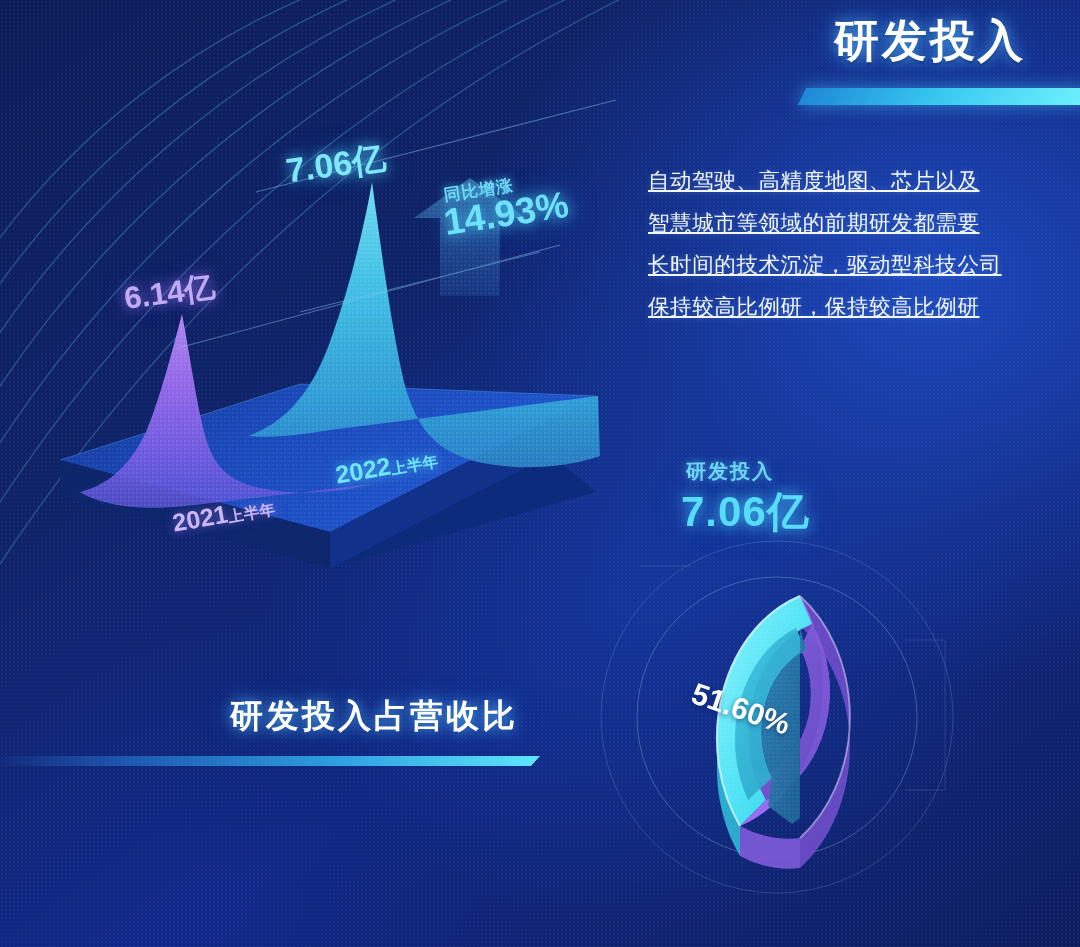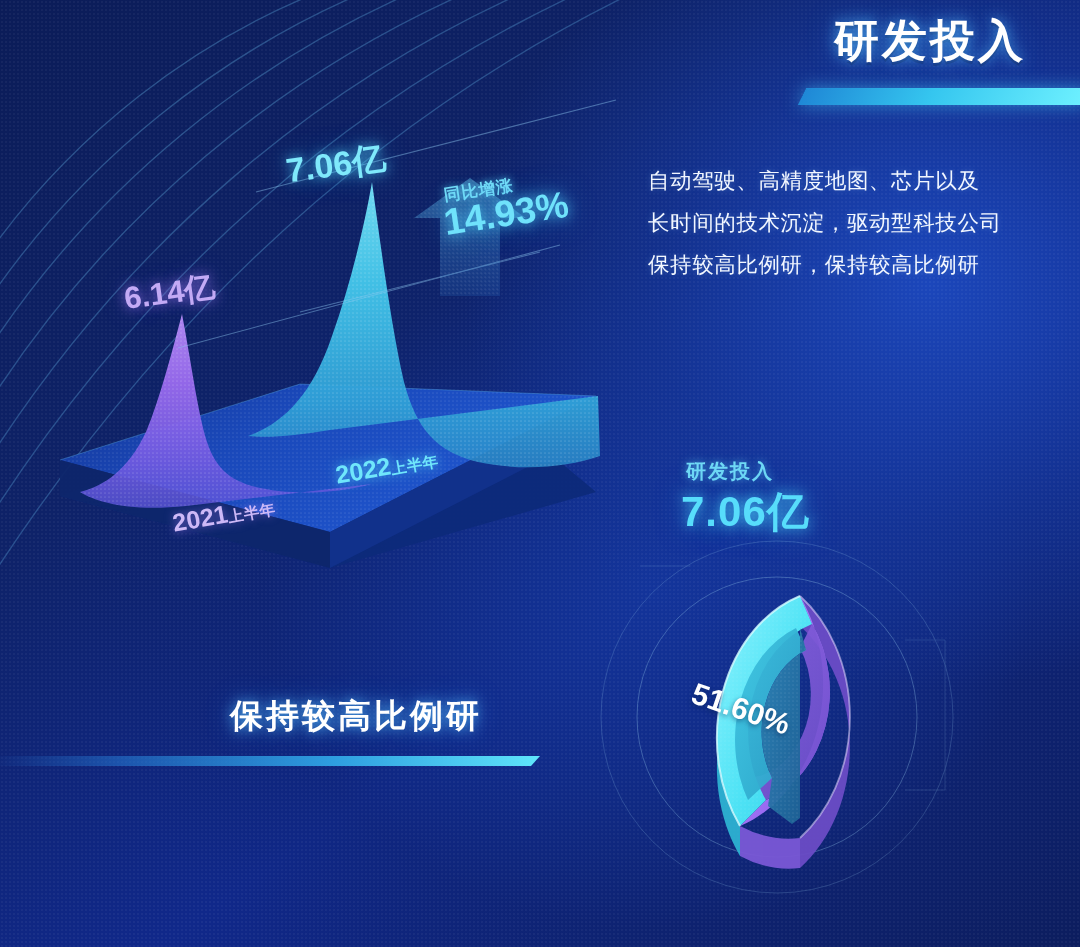--- a/index.html
+++ b/index.html
@@ -33,20 +33,21 @@
     position:absolute;left:802px;top:88px;width:286px;height:17px;
     background:linear-gradient(90deg,#1f88d6 0%,#35c6ef 45%,#6ef1ff 100%);
     transform:skewX(-26deg);
     box-shadow:0 0 16px rgba(70,200,255,.55);
   }
   #bodyText{
     position:absolute;left:648px;top:160px;width:372px;
     font-size:21.5px;line-height:42px;color:#f2f7ff;letter-spacing:.6px;
     font-weight:400;
     text-shadow:0 0 6px rgba(140,200,255,.30);
+    text-decoration:underline;
   }
   #bodyText div{white-space:nowrap;}
 
   
   .pkLabel{position:absolute;font-weight:700;white-space:nowrap;}
   #lbl706{
     left:286px;top:142px;font-size:34px;color:#7fe9fb;
     transform:rotate(-7.5deg);
     text-shadow:0 0 12px rgba(90,225,255,.8),0 0 26px rgba(60,180,255,.5);
   }
@@ -285,36 +286,37 @@
       <path d="M 800,596 A 122,150 0 0 0 740,826" fill="none" stroke="#d6fbff" stroke-width="2" opacity=".8"></path>
       <path d="M 800,596 A 122,150 0 0 1 800,838" fill="none" stroke="#e4d9ff" stroke-width="1.8" opacity=".55"></path>
     </g>
   </svg>
 
   <div id="headTitle">研发投入</div>
   <div id="headBar"></div>
 
   <div id="bodyText">
     <div>自动驾驶、高精度地图、芯片以及</div>
+    <div>智慧城市等领域的前期研发都需要</div>
     <div>长时间的技术沉淀，驱动型科技公司</div>
     <div>保持较高比例研，保持较高比例研</div>
   </div>
 
   <div class="pkLabel" id="lbl706">7.06亿</div>
   <div class="pkLabel" id="lbl614">6.14亿</div>
 
   <div id="growWrap">
     <div id="growLbl">同比增涨</div>
     <div id="growVal">14.93%</div>
   </div>
 
   <div class="axLabel" id="ax2021"><span class="yr">2021</span><span class="sub">上半年</span></div>
   <div class="axLabel" id="ax2022"><span class="yr">2022</span><span class="sub">上半年</span></div>
 
   <div id="kpiLbl">研发投入</div>
   <div id="kpiVal">7.06亿</div>
 
   <div id="donutPct">51.60%</div>
 
-  <div id="subTitle">保持较高比例研</div>
+  <div id="subTitle">研发投入占营收比</div>
   <div id="subBar"></div>
 
 </div>
 
 </body></html>

